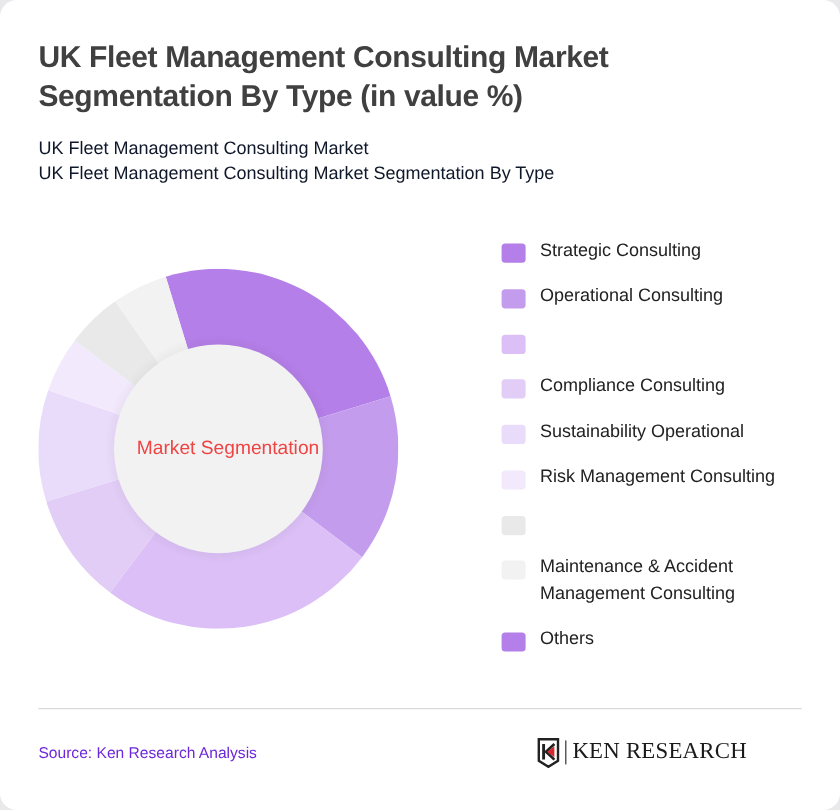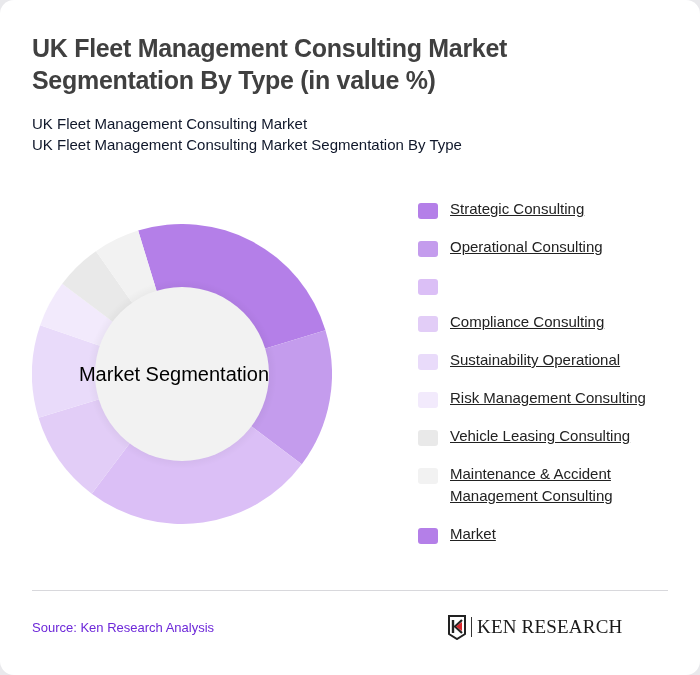--- a/index.html
+++ b/index.html
@@ -1,25 +1,25 @@
 <!DOCTYPE html>
 <html><head>
 <meta charset="utf-8">
 <style>
   * { box-sizing: border-box; margin: 0; padding: 0; }
   body { width: 700px; height: 675px; background: #e9e9ec; font-family: "Liberation Sans", sans-serif; overflow: hidden; }
   .card { position: absolute; left: 0; top: 0; width: 700px; height: 675px; background: #ffffff; border-radius: 14px; }
   .title { position: absolute; left: 32px; top: 32px; width: 560px; font-size: 25px; font-weight: bold; line-height: 32px; color: #404040; letter-spacing: -0.3px; }
   .subtitle { position: absolute; left: 32px; top: 113px; font-size: 15px; line-height: 21px; color: #0f172a; }
   .chart { position: absolute; left: 32px; top: 224px; width: 300px; height: 300px; }
-  .center-label { position: absolute; left: 24px; top: 224px; width: 300px; height: 300px; display: flex; align-items: center; justify-content: center; font-size: 20px; color: #000000; pointer-events: none; }
+  .center-label { position: absolute; left: 40px; top: 224px; width: 300px; height: 300px; display: flex; align-items: center; justify-content: center; font-size: 16px; color: #ef4444; pointer-events: none; }
   .legend { position: absolute; left: 418px; top: 198px; width: 270px; }
   .legend-item { display: flex; align-items: flex-start; margin-bottom: 16px; }
   .swatch { width: 20px; height: 16px; border-radius: 3px; flex-shrink: 0; margin-top: 5px; }
-  .legend-label { margin-left: 12px; font-size: 15px; line-height: 22px; color: #222222; text-decoration: underline; }
+  .legend-label { margin-left: 12px; font-size: 15px; line-height: 22px; color: #222222; }
   .divider { position: absolute; left: 32px; top: 590px; width: 636px; height: 1px; background: #d8d8dc; }
   .source { position: absolute; left: 32px; top: 620px; font-size: 13px; color: #6d28d9; }
   .logo { position: absolute; left: 447px; top: 614px; display: flex; align-items: center; }
   .logo-mark { width: 20px; height: 26px; }
   .logo-sep { width: 1px; height: 20px; background: #333; margin: 0 5px 0 4px; }
   .logo-text { font-size: 19px; color: #1a1a1a; letter-spacing: 0.2px; font-family: Liberation Serif, serif; }
 </style>
 </head>
 <body>
 
@@ -69,29 +69,28 @@
       <div class="legend-item">
         <span class="swatch" style="background: rgb(233, 219, 250);"></span>
         <span class="legend-label">Sustainability Operational</span>
       </div>
       <div class="legend-item">
         <span class="swatch" style="background: rgb(242, 234, 252);"></span>
         <span class="legend-label">Risk Management Consulting</span>
       </div>
       <div class="legend-item">
         <span class="swatch" style="background: rgb(233, 233, 233);"></span>
-        <span class="legend-label">Vehicle Leasing Consulting</span>
       </div>
       <div class="legend-item">
         <span class="swatch" style="background: rgb(242, 242, 242);"></span>
         <span class="legend-label" style="width: 190px;">Maintenance &amp; Accident Management Consulting</span>
       </div>
       <div class="legend-item">
         <span class="swatch" style="background: rgb(180, 127, 232);"></span>
-        <span class="legend-label">Market</span>
+        <span class="legend-label">Others</span>
       </div>
     </div>
 
   <div class="divider"></div>
   <div class="source">Source: Ken Research Analysis</div>
   <div class="logo">
     <svg class="logo-mark" viewBox="0 0 20 26">
       <path d="M2 2 H18 V20 L10 25 L2 20 Z" fill="none" stroke="#222" stroke-width="2"></path>
       <path d="M6 6 V19" stroke="#222" stroke-width="2.4"></path>
       <path d="M15 6 L8 12.5 L15 19" fill="none" stroke="#222" stroke-width="2.2"></path>

